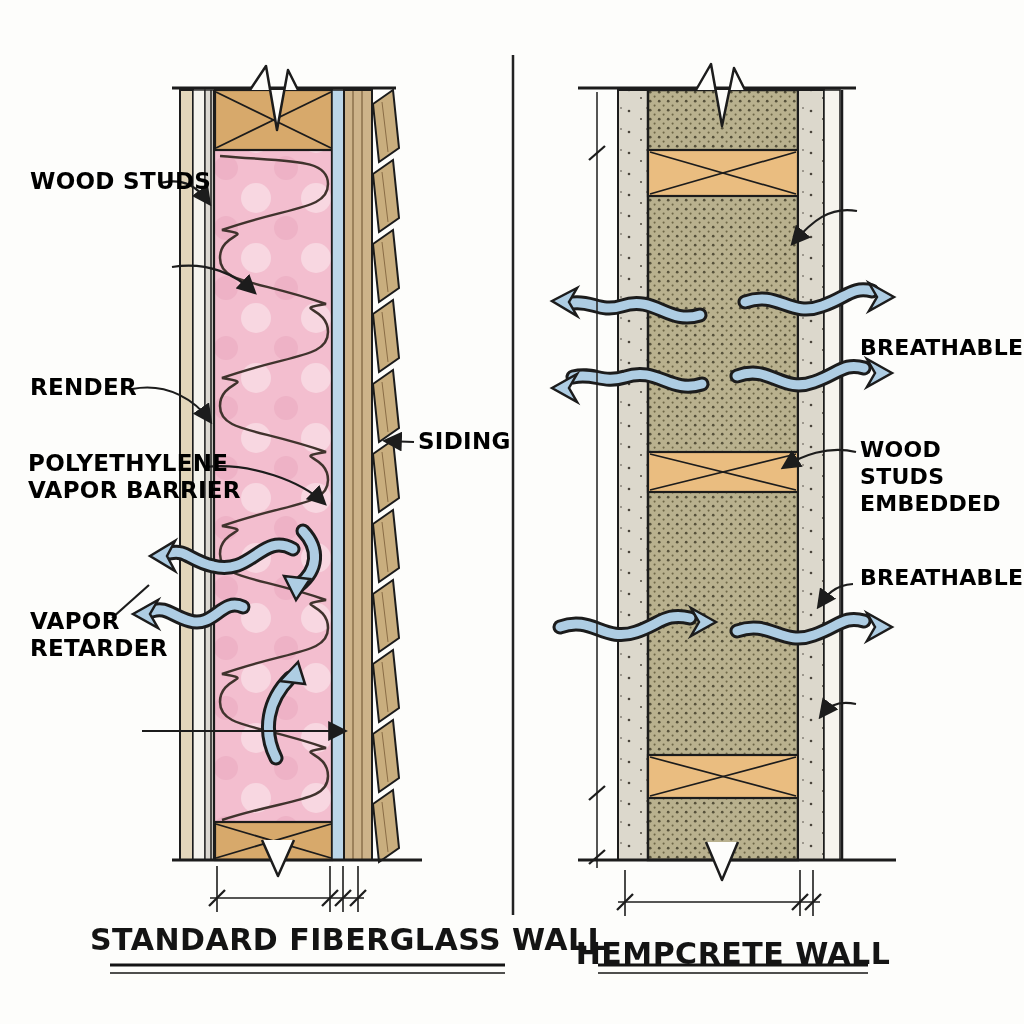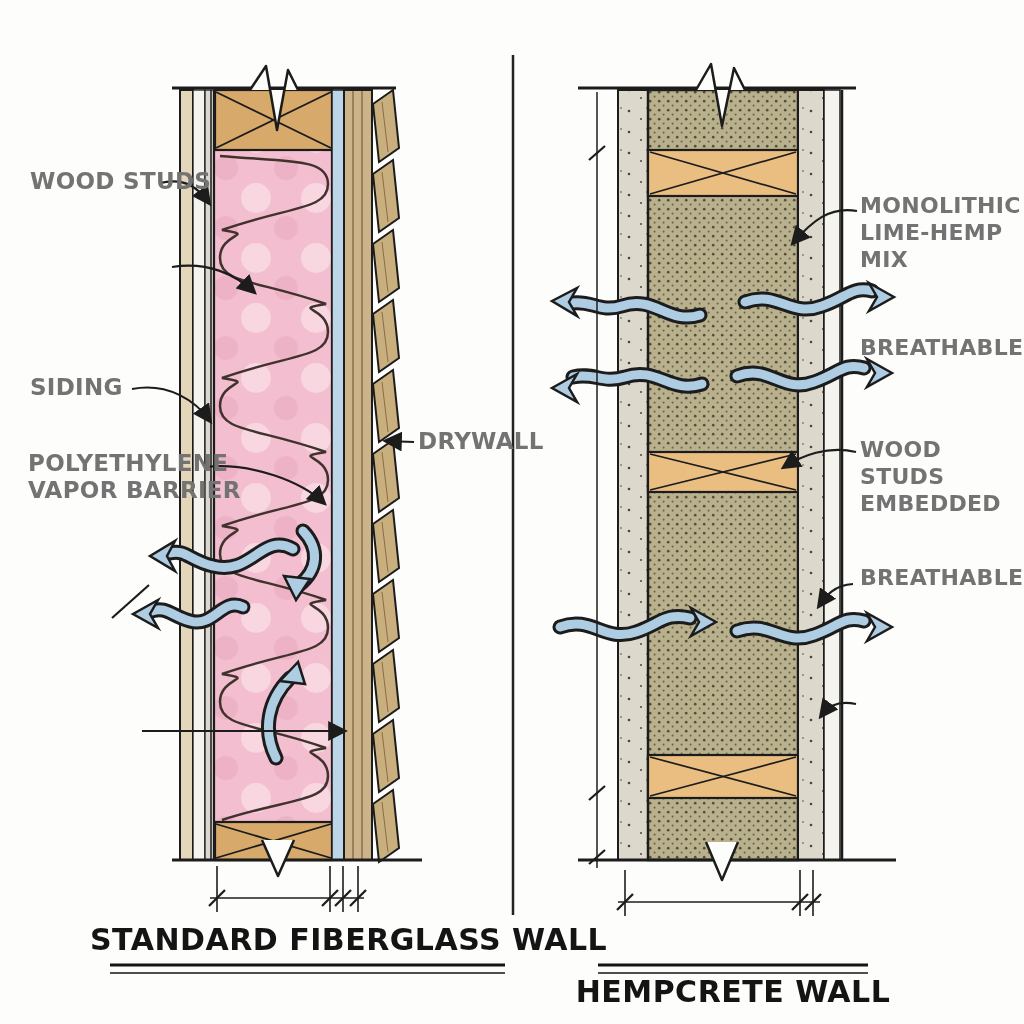--- a/index.html
+++ b/index.html
@@ -1,19 +1,19 @@
 <!DOCTYPE html>
 <html><head>
 <meta charset="utf-8">
 <style>
   html,body{margin:0;padding:0;background:#ffffff;}
   .canvas{position:relative;width:1024px;height:1024px;background:#fdfdfb;overflow:hidden;
           font-family:"DejaVu Sans",sans-serif;}
   .art{position:absolute;inset:0;z-index:1;}
-  .lbl{position:absolute;z-index:2;color:#737373;font-weight:700;font-size:23px;
+  .lbl{position:absolute;z-index:2;color:#000000;font-weight:700;font-size:23px;
        line-height:27px;white-space:pre-line;letter-spacing:.3px;}
   .lbl.small{font-size:22px;}
   .title{position:absolute;z-index:2;color:#141414;font-weight:700;font-size:30px;
          text-align:center;letter-spacing:.5px;white-space:nowrap;}
 </style>
 </head>
 <body>
 
 <div class="canvas">
 
@@ -248,28 +248,27 @@
 
   <g stroke="#141414">
     <line x1="110" y1="965" x2="505" y2="965" stroke-width="2.8"></line>
     <line x1="110" y1="973" x2="505" y2="973" stroke-width="1.6"></line>
     <line x1="598" y1="965" x2="868" y2="965" stroke-width="2.8"></line>
     <line x1="598" y1="973" x2="868" y2="973" stroke-width="1.6"></line>
   </g>
 </svg>
 
   <div class="lbl" style="left:30px;top:168px;">WOOD STUDS</div>
-  <div class="lbl" style="left:30px;top:374px;">SIDING</div>
+  <div class="lbl" style="left:30px;top:374px;">RENDER</div>
   <div class="lbl" style="left:28px;top:450px;">POLYETHYLENE
 VAPOR BARRIER</div>
-  <div class="lbl" style="left:418px;top:428px;">DRYWALL</div>
-
-  <div class="lbl small" style="left:860px;top:192px;width:164px;">MONOLITHIC
-LIME-HEMP
-MIX</div>
+  <div class="lbl" style="left:30px;top:608px;">VAPOR
+RETARDER</div>
+  <div class="lbl" style="left:418px;top:428px;">SIDING</div>
+
   <div class="lbl small" style="left:860px;top:334px;width:164px;">BREATHABLE</div>
   <div class="lbl small" style="left:860px;top:436px;width:164px;">WOOD STUDS
 EMBEDDED</div>
   <div class="lbl small" style="left:860px;top:564px;width:164px;">BREATHABLE</div>
 
   <div class="title" style="left:90px;top:922px;width:435px;">STANDARD FIBERGLASS WALL</div>
-  <div class="title" style="left:568px;top:974px;width:330px;">HEMPCRETE WALL</div>
+  <div class="title" style="left:568px;top:936px;width:330px;">HEMPCRETE WALL</div>
 </div>
 
 </body></html>

